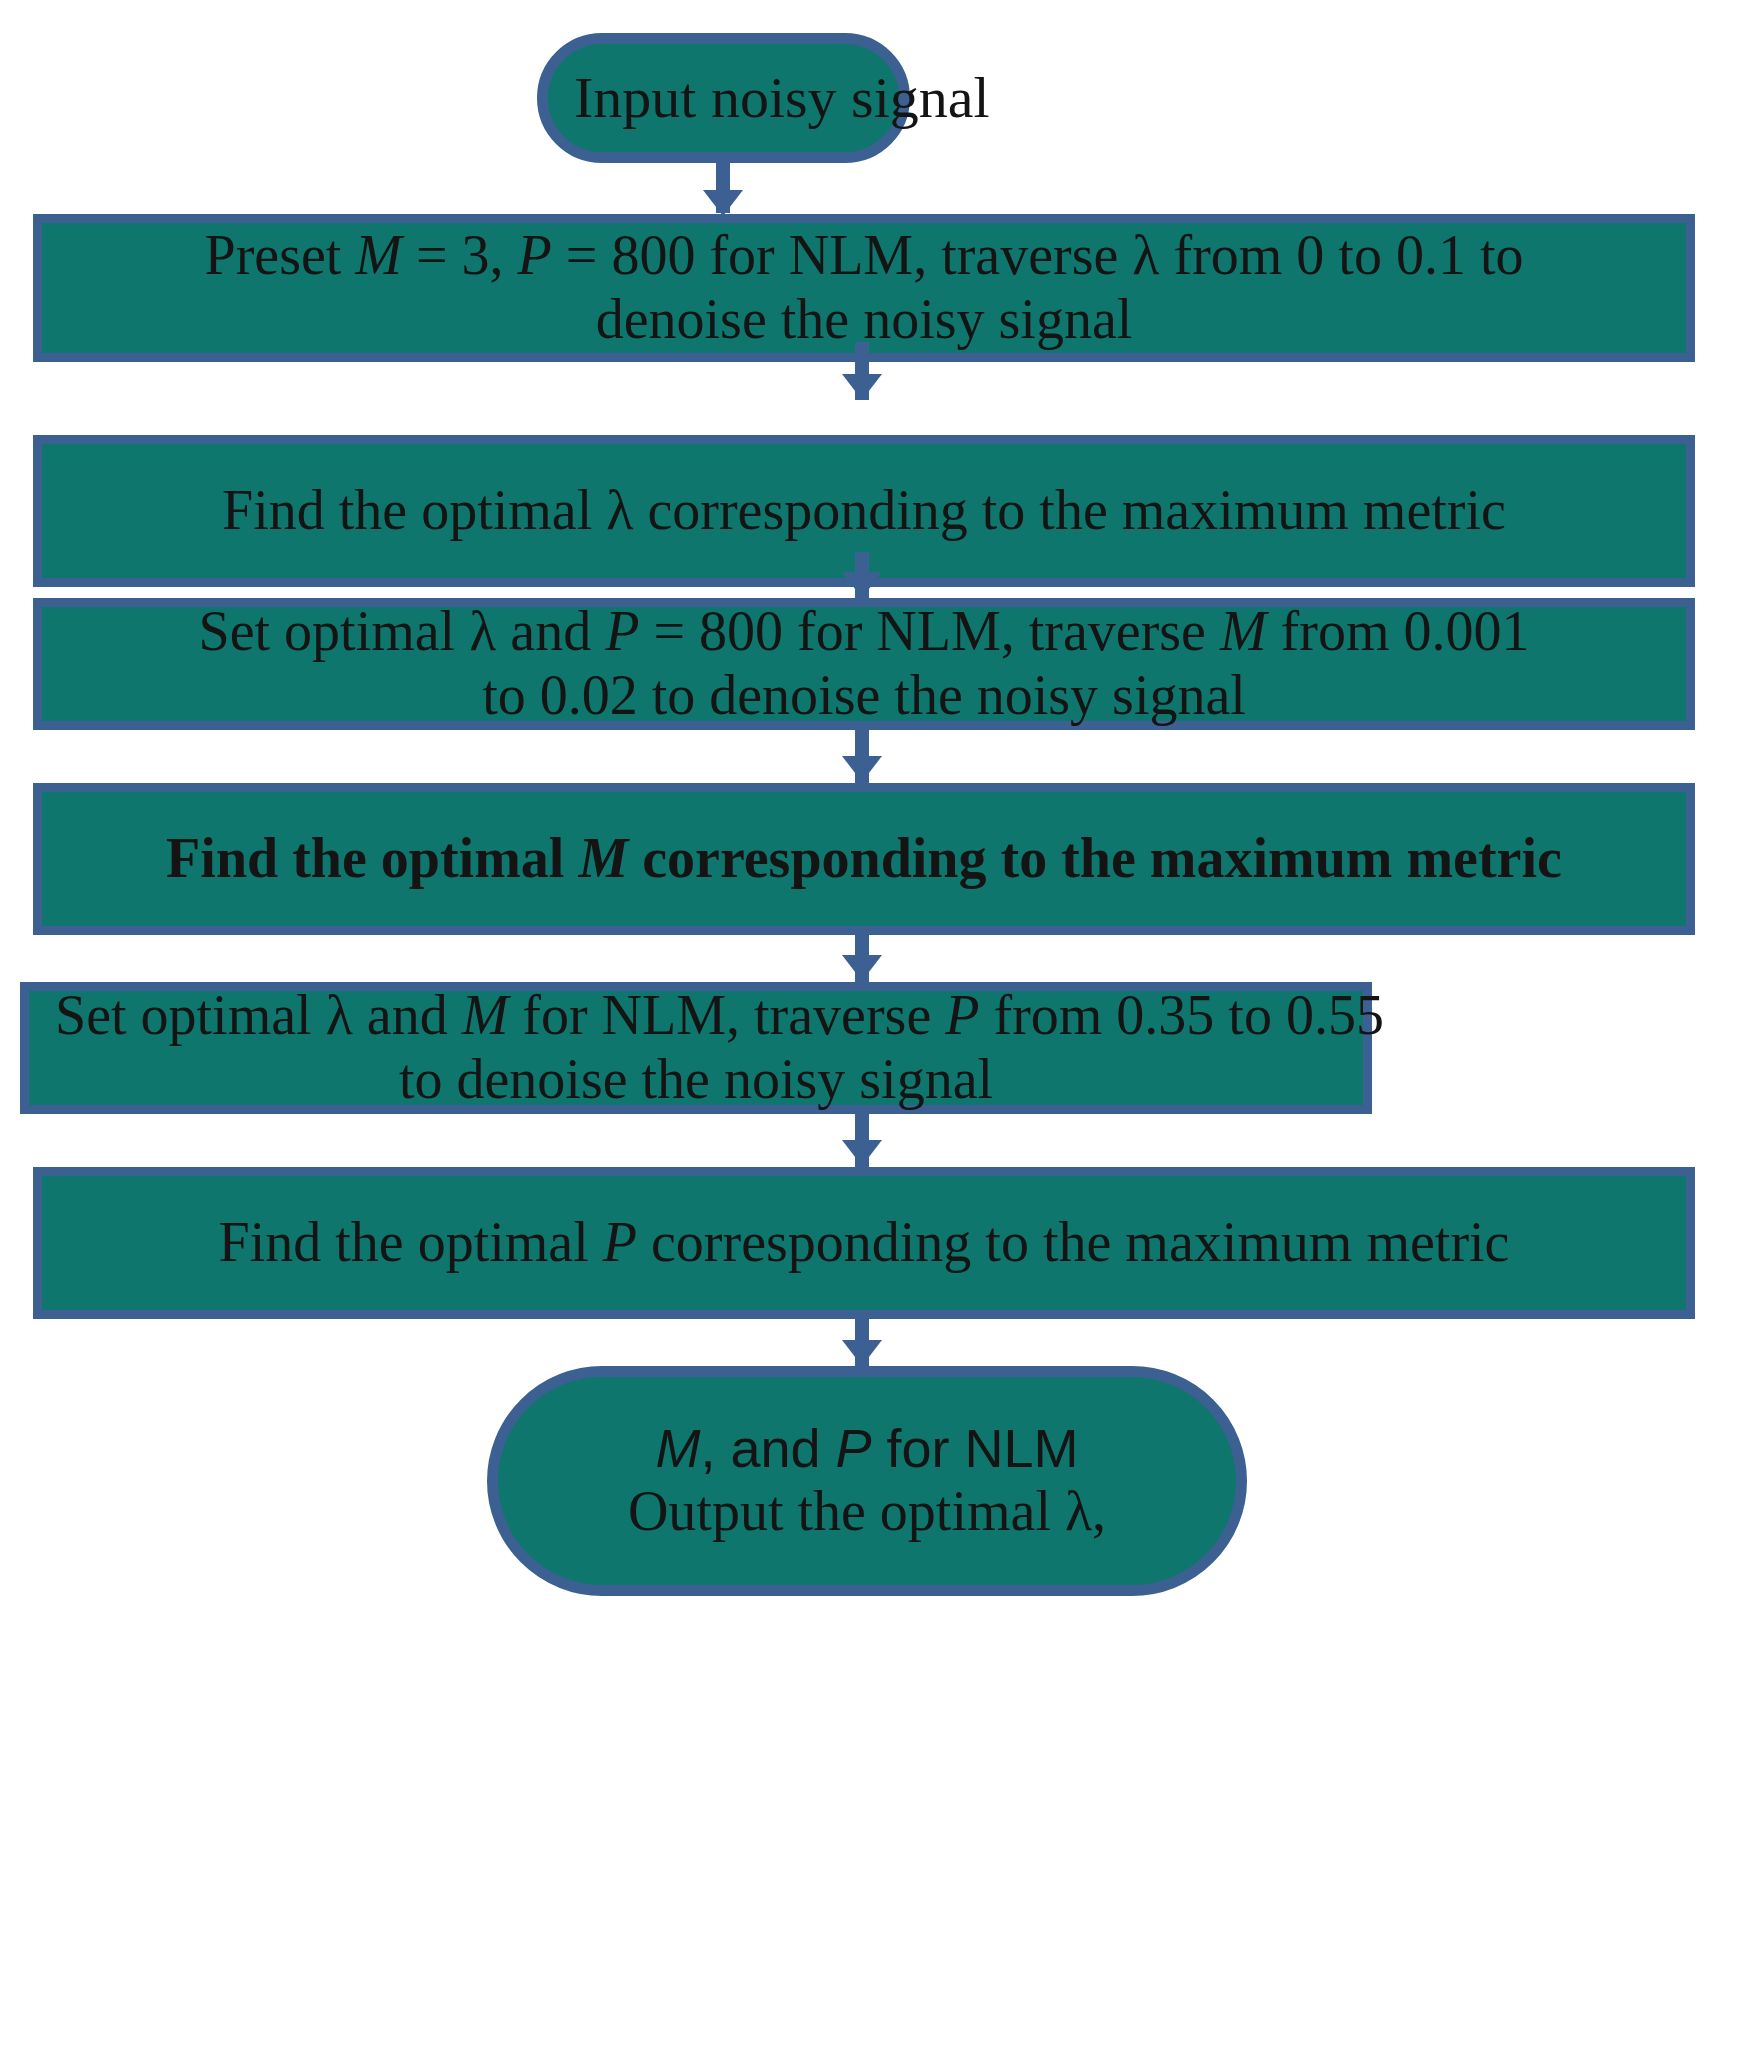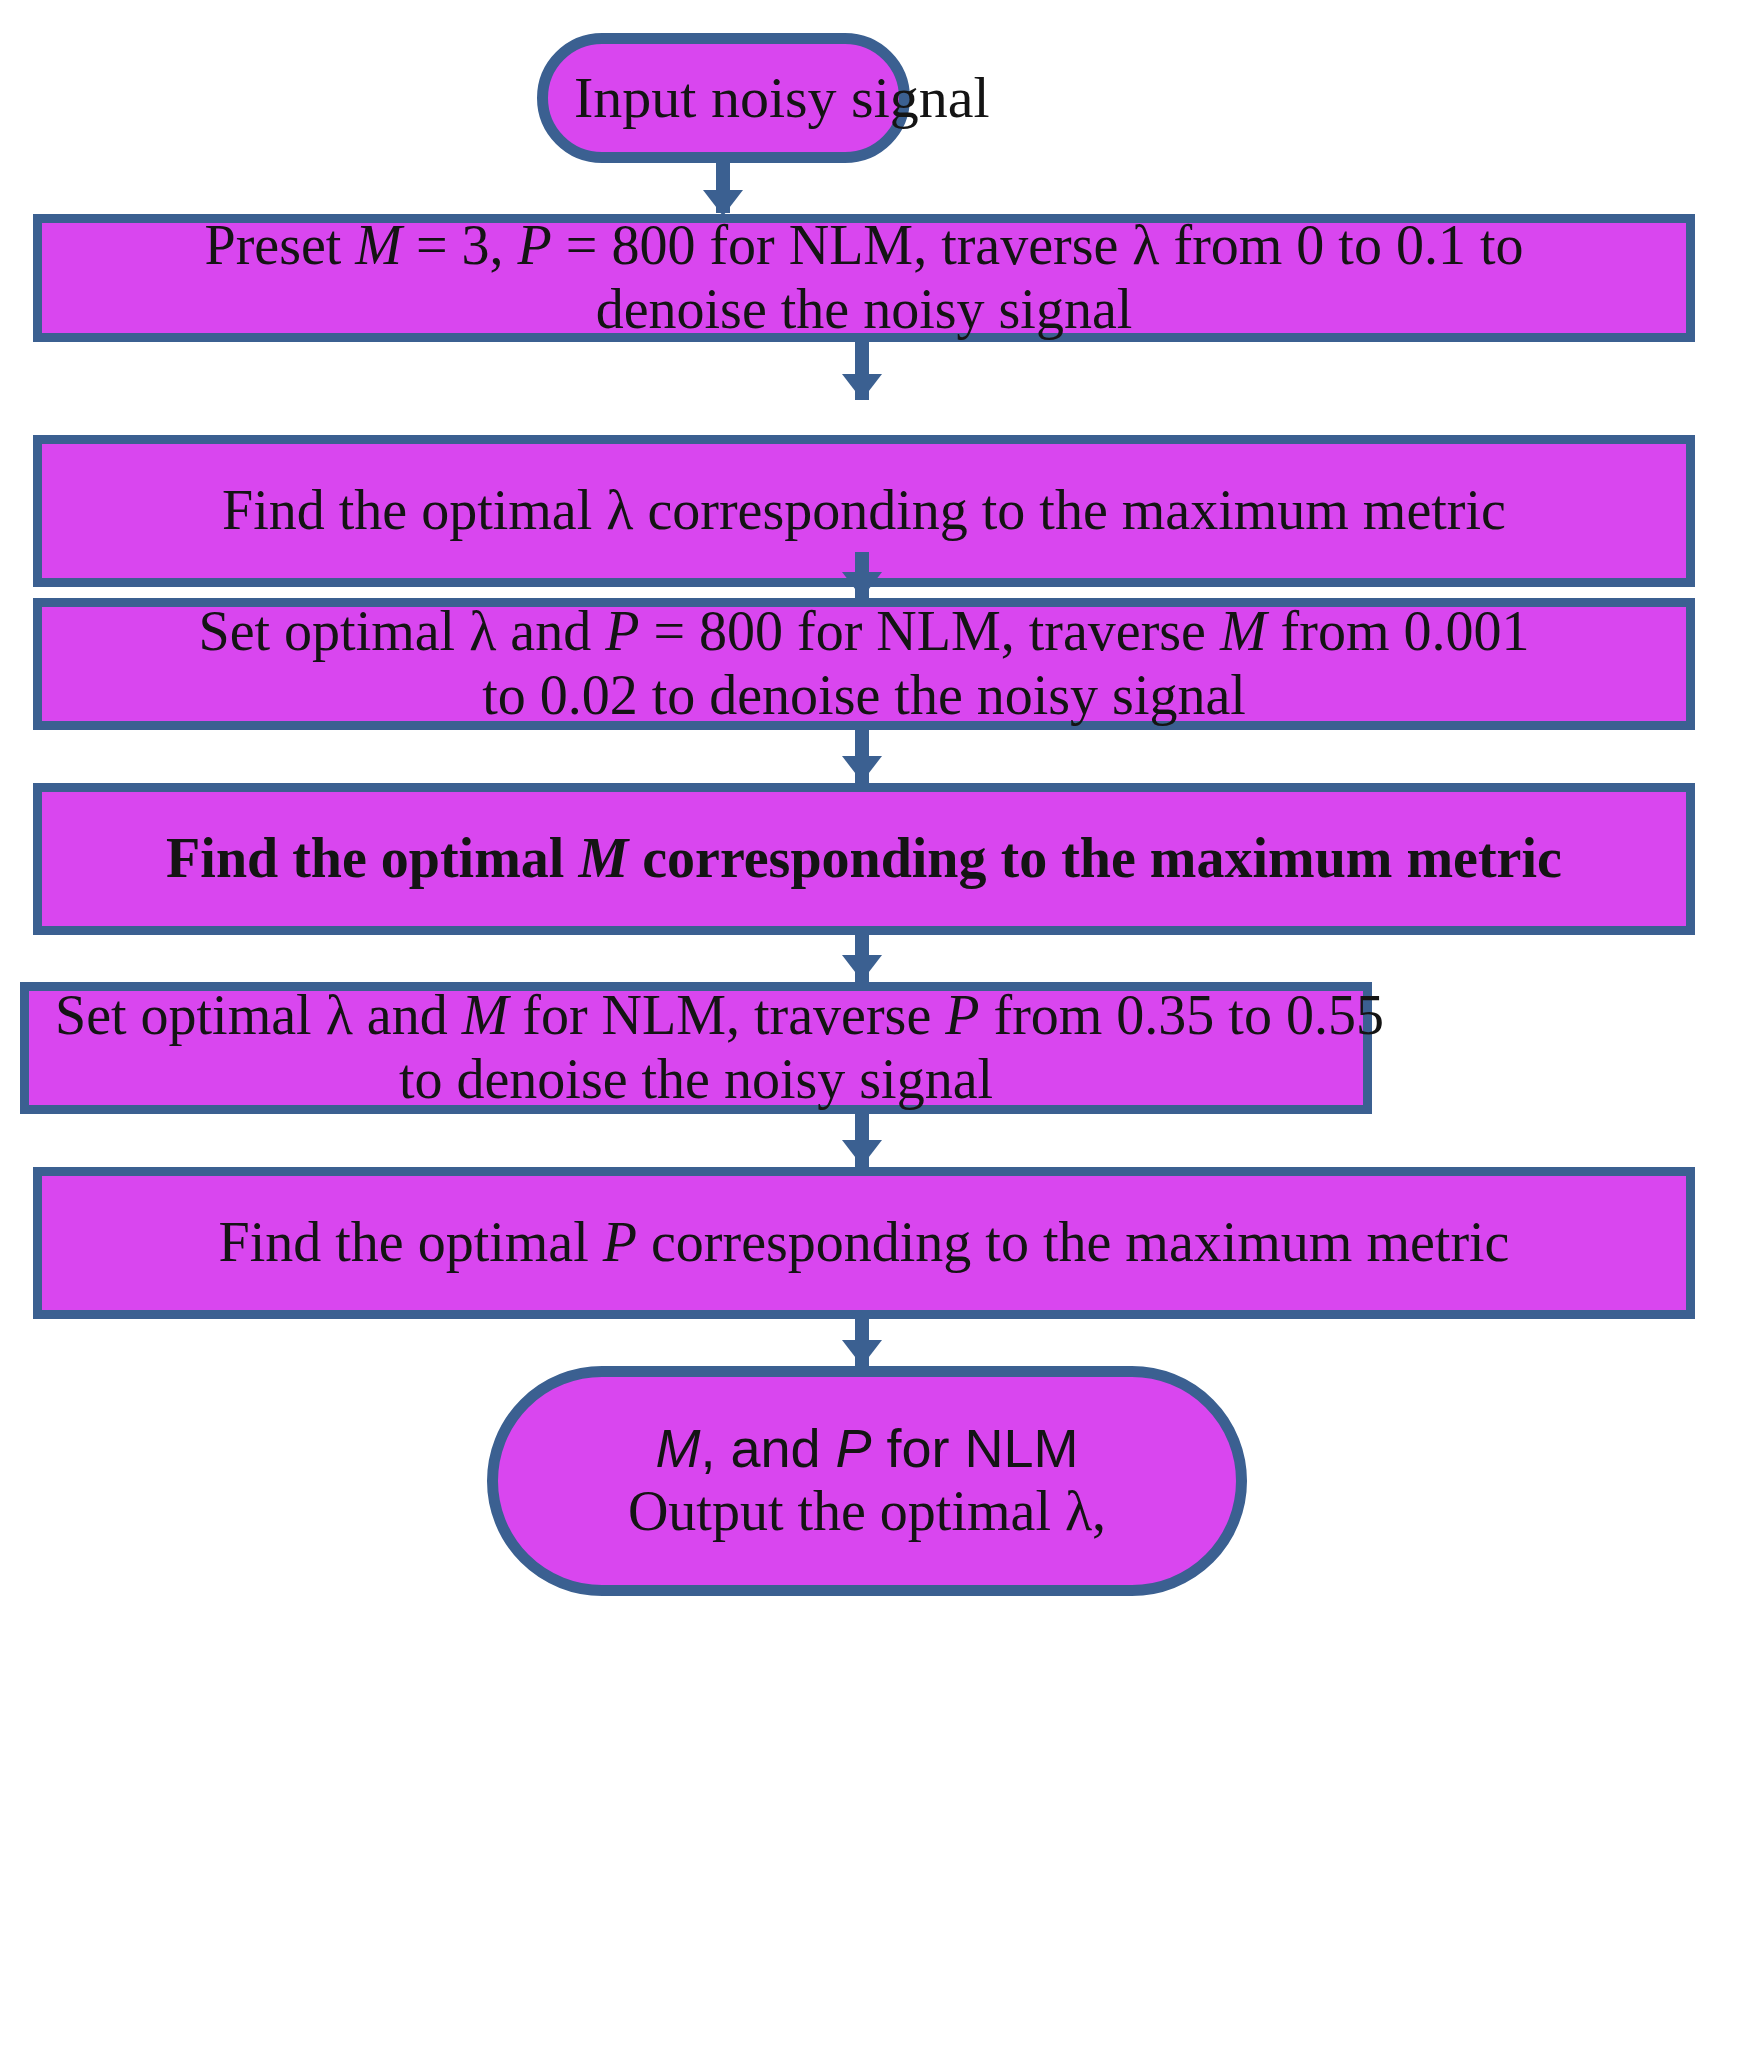--- a/index.html
+++ b/index.html
@@ -18,21 +18,21 @@
   #flowchart {
     position: relative;
     width: 1748px;
     height: 2066px;
   }
 
   
   .node {
     position: absolute;
     box-sizing: border-box;
-    background: #d946ef;
+    background: #0f766e;
     border: 9px solid #3b6091;
     display: flex;
     align-items: center;
     justify-content: center;
     text-align: center;
     line-height: 1.14;
     font-size: 56px;
     color: #141414;
     padding: 0 26px;
   }
@@ -84,21 +84,21 @@
 
   <div class="node terminator" style="left:537px; top:33px; width:373px; height:130px; border-radius:70px; font-size:58px;">
     <span class="txt">
       <span class="line">Input noisy signal</span>
     </span>
   </div>
 
   <div class="connector" style="left:716px; top:163px; height:50px;"></div>
   <div class="arrowhead" style="left:703px; top:190px;"></div>
 
-  <div class="node" style="left:33px; top:214px; width:1662px; height:128px;">
+  <div class="node" style="left:33px; top:214px; width:1662px; height:148px;">
     <span class="txt">
       <span class="line">Preset <i>M</i> = 3, <i>P</i> = 800 for NLM, traverse λ from 0 to 0.1 to</span>
       <span class="line">denoise the noisy signal</span>
     </span>
   </div>
 
   <div class="connector" style="left:855px; top:342px; height:58px;"></div>
   <div class="arrowhead" style="left:842px; top:374px;"></div>
 
   <div class="node" style="left:33px; top:400px; width:1662px; height:152px;margin-top:35px;">

